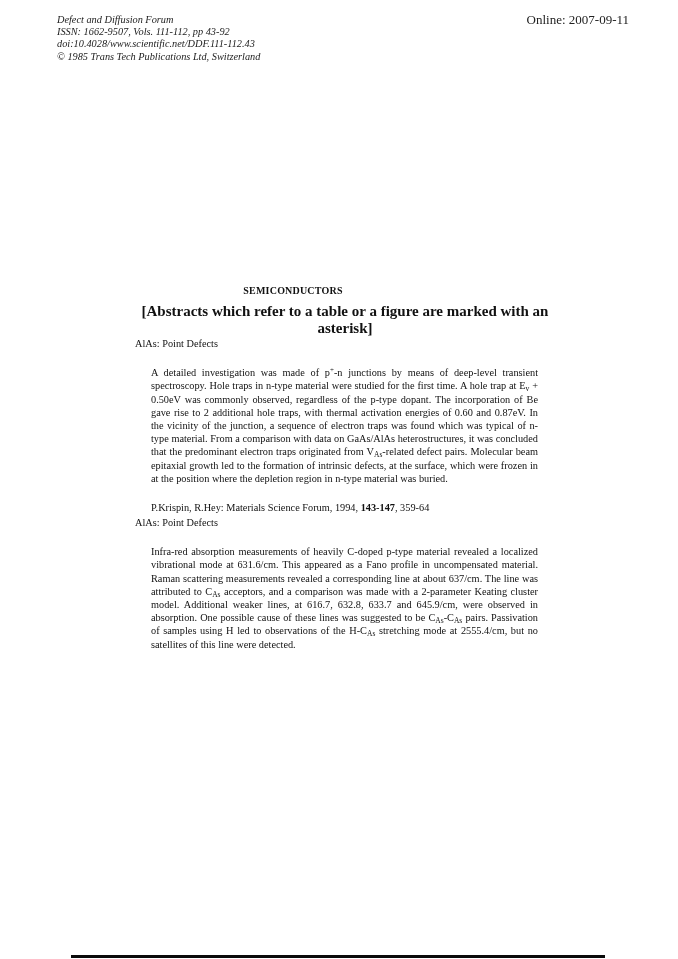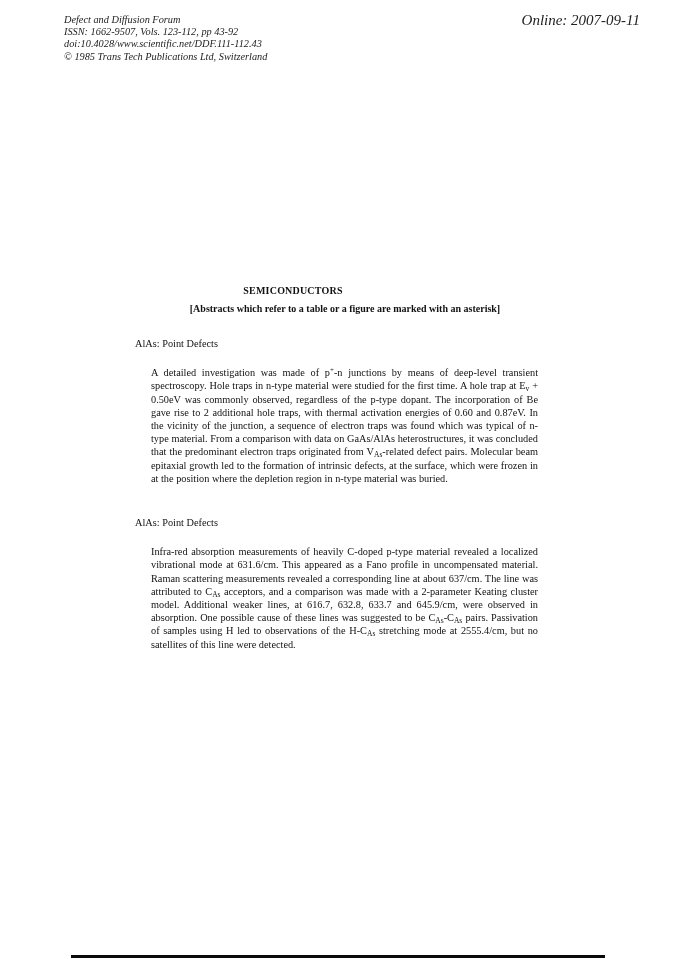--- a/index.html
+++ b/index.html
@@ -1,34 +1,34 @@
 <!DOCTYPE html>
 <html><head>
   <meta charset="utf-8">
   <style>
     html, body { margin: 0; padding: 0; }
     body {
       width: 678px; height: 959px; background: #ffffff; position: relative; overflow: hidden;
       font-family: "Liberation Serif", "DejaVu Serif", serif; color: #111;
     }
     .header-left {
-      position: absolute; left: 64px; top: 14px;
+      position: absolute; left: 57px; top: 14px;
       font-style: italic; font-size: 10.3px; line-height: 12.2px; color: #222;
     }
     .header-right {
-      position: absolute; right: 38px; top: 14px;
-      font-style: italic; font-size: 15px; line-height: 12.2px; color: #222;
+      position: absolute; right: 49px; top: 14px;
+      font-size: 13px; line-height: 12.2px; color: #222;
     }
     .section-title {
       position: absolute; left: 0; width: 586px; top: 285px; text-align: center;
       font-weight: bold; font-size: 10px; letter-spacing: 0.2px;
     }
     .section-subtitle {
       position: absolute; left: 130px; width: 430px; top: 303px; text-align: center;
-      font-weight: bold; font-size: 10px;
+      font-weight: bold; font-size: 15px;
     }
     .abstract {
       position: absolute; left: 135px; width: 419px;
       font-size: 10.3px; line-height: 13.2px; text-align: justify;
     }
     .abstract .heading { font-weight: normal; }
     .abstract p { margin: 16px; }
     sub { font-size: 7.5px; vertical-align: -2px; line-height: 0; }
     sup { font-size: 7px; vertical-align: 4px; line-height: 0; }
     .ref b { font-weight: bold; }
@@ -36,32 +36,33 @@
     #abs2 { top: 516px; }
     .bottom-rule {
       position: absolute; left: 71px; width: 534px; top: 955px; height: 3px; background: #0a0a0a;
     }
   </style>
 </head>
 <body>
 
 <div class="header-left">
   <div>Defect and Diffusion Forum</div>
-  <div>ISSN: 1662-9507, Vols. 123-112, pp 43-92</div>
+  <div>ISSN: 1662-9507, Vols. 111-112, pp 43-92</div>
   <div>doi:10.4028/www.scientific.net/DDF.111-112.43</div>
   <div>© 1985 Trans Tech Publications Ltd, Switzerland</div>
 </div>
 <div class="header-right">Online: 2007-09-11</div>
 
 <div class="section-title">SEMICONDUCTORS</div>
 <div class="section-subtitle">[Abstracts which refer to a table or a figure are marked with an asterisk]</div>
 
 <div class="abstract" id="abs1">
   <div class="heading">AlAs: Point Defects</div>
   <p><span>A detailed investigation was made of p</span><sup>+</sup><span>-n junctions by means of deep-level transient spectroscopy. Hole traps in n-type material were studied for the first time. A hole trap at E</span><sub>v</sub><span> + 0.50eV was commonly observed, regardless of the p-type dopant. The incorporation of Be gave rise to 2 additional hole traps, with thermal activation energies of 0.60 and 0.87eV. In the vicinity of the junction, a sequence of electron traps was found which was typical of n-type material. From a comparison with data on GaAs/AlAs heterostructures, it was concluded that the predominant electron traps originated from V</span><sub>As</sub><span>-related defect pairs. Molecular beam epitaxial growth led to the formation of intrinsic defects, at the surface, which were frozen in at the position where the depletion region in n-type material was buried.</span></p>
+  <p class="ref"><span>P.Krispin, R.Hey: Materials Science Forum, 1994, </span><b>143-147</b><span>, 359-64</span></p>
 </div>
 
 <div class="abstract" id="abs2">
   <div class="heading">AlAs: Point Defects</div>
   <p><span>Infra-red absorption measurements of heavily C-doped p-type material revealed a localized vibrational mode at 631.6/cm. This appeared as a Fano profile in uncompensated material. Raman scattering measurements revealed a corresponding line at about 637/cm. The line was attributed to C</span><sub>As</sub><span> acceptors, and a comparison was made with a 2-parameter Keating cluster model. Additional weaker lines, at 616.7, 632.8, 633.7 and 645.9/cm, were observed in absorption. One possible cause of these lines was suggested to be C</span><sub>As</sub><span>-C</span><sub>As</sub><span> pairs. Passivation of samples using H led to observations of the H-C</span><sub>As</sub><span> stretching mode at 2555.4/cm, but no satellites of this line were detected.</span></p>
 </div>
 
 <div class="bottom-rule"></div>
 
 </body></html>

